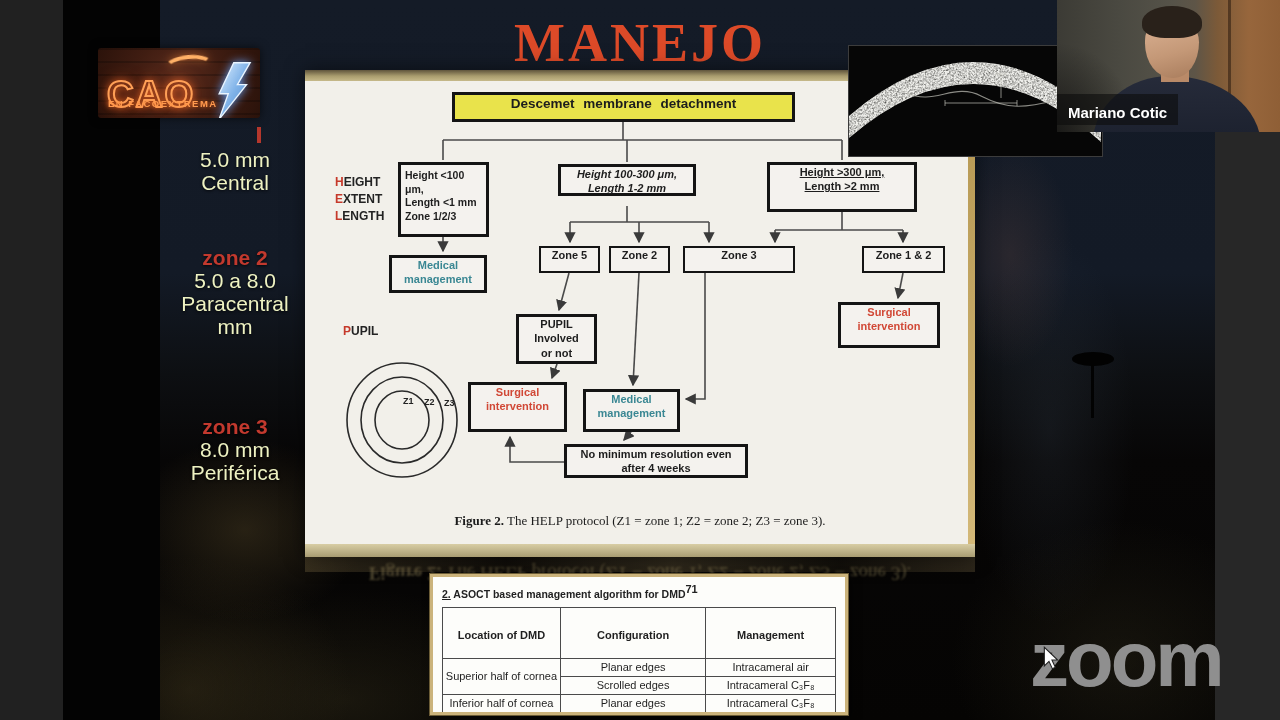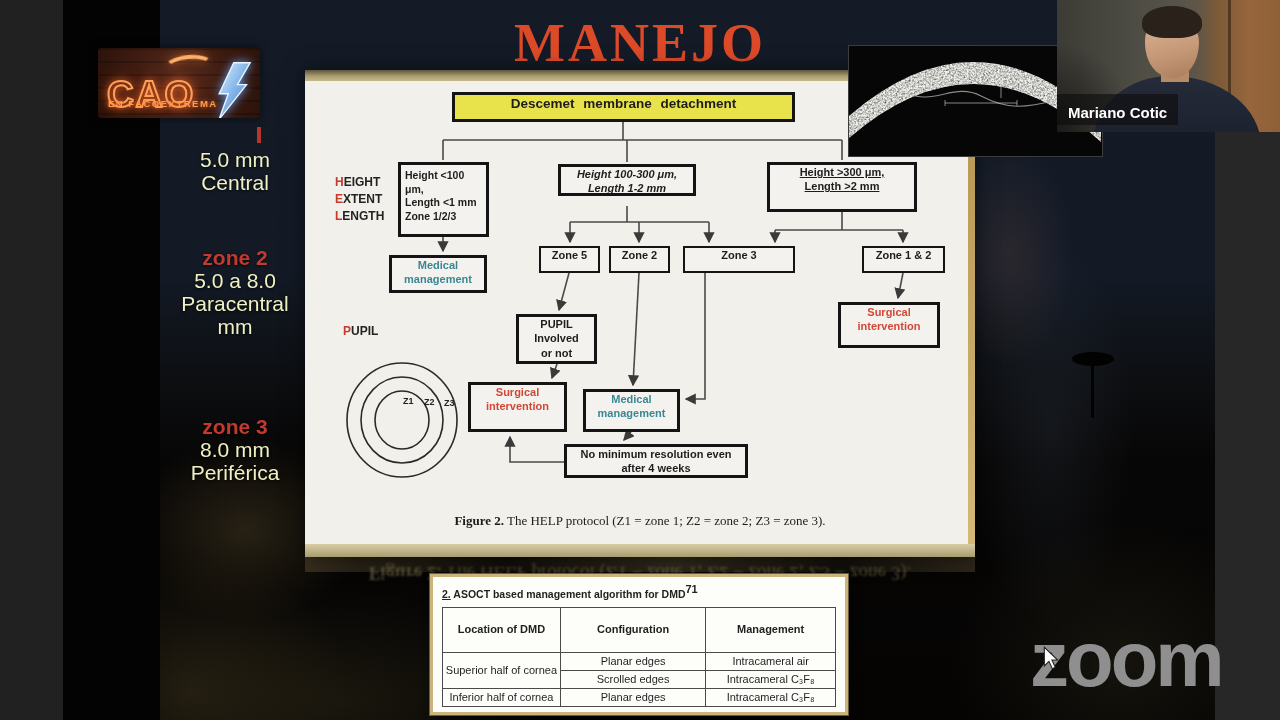--- a/index.html
+++ b/index.html
@@ -106,21 +106,21 @@
   
   .table-panel{position:absolute;left:430px;top:574px;width:418px;height:141px;z-index:6;
     background:#fdfdfa;border:3px solid #cbb37b;box-shadow:0 0 0 1px #6b5c36,3px 4px 8px rgba(0,0,0,.6);
     padding:6px 9px;overflow:hidden;color:#1f1f1f;}
   .table-title{font-size:10.5px;font-weight:bold;color:#222;}
   .table-title .tprefix{text-decoration:underline;}
   .table-title sup{font-size:11px;}
   table.mgmt{width:100%;border-collapse:collapse;margin-top:7px;table-layout:fixed;}
   table.mgmt th, table.mgmt td{border:1.4px solid #4a4a4a;font-size:11px;text-align:center;
     padding:2px 2px;background:#fdfdfa;}
-  table.mgmt th{font-weight:bold;padding:15px 2px 17px;}
+  table.mgmt th{font-weight:bold;padding:21px 2px 17px;}
   table.mgmt td{font-weight:normal;height:18px;}
   td.loc-merged{line-height:1.7;}
 
   
   .watermark{position:absolute;left:1030px;top:614px;z-index:7;font-size:78px;font-weight:bold;
     letter-spacing:-3px;color:#8f8f8f;font-family:"Liberation Sans",sans-serif;}
   .cursor{position:absolute;left:1042px;top:646px;z-index:8;}
 </style>
 </head>
 <body>

